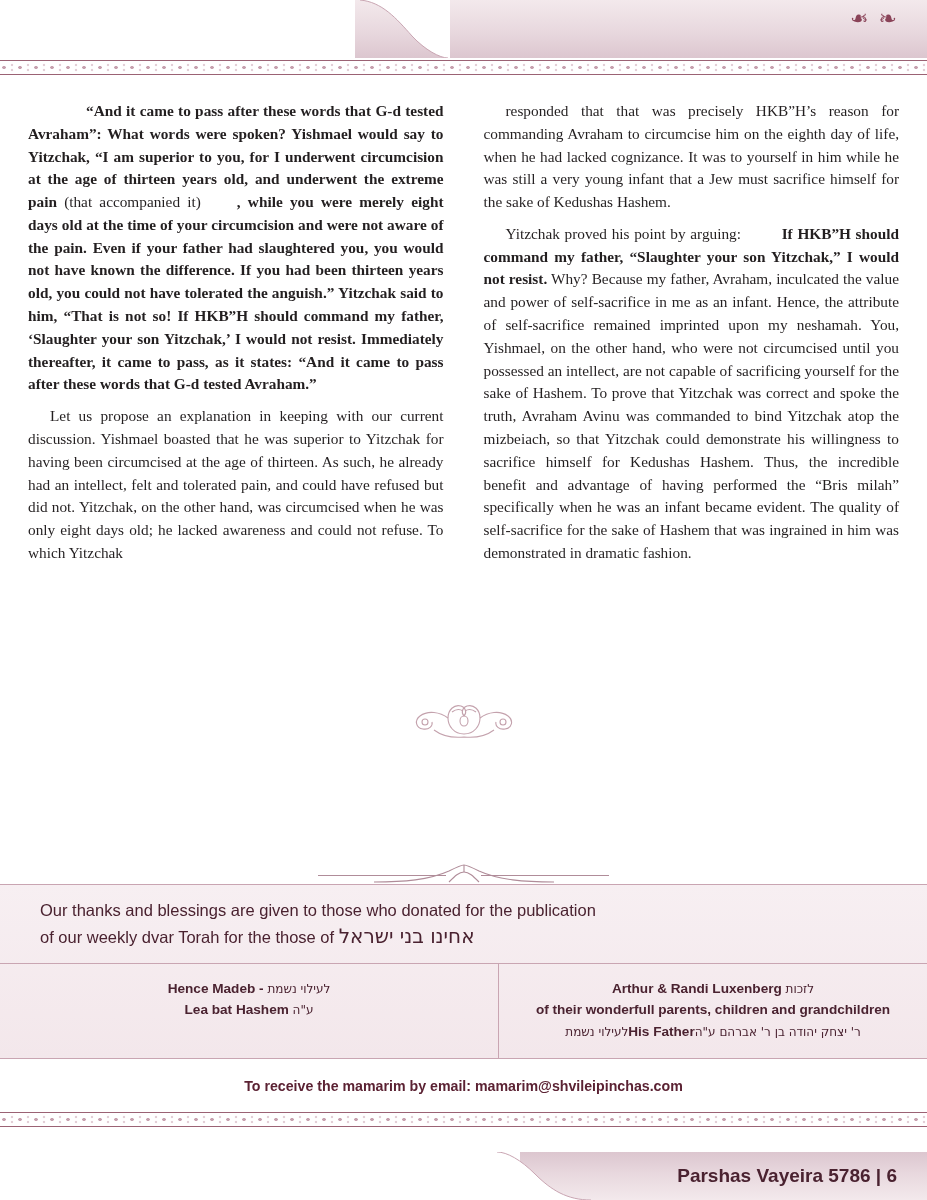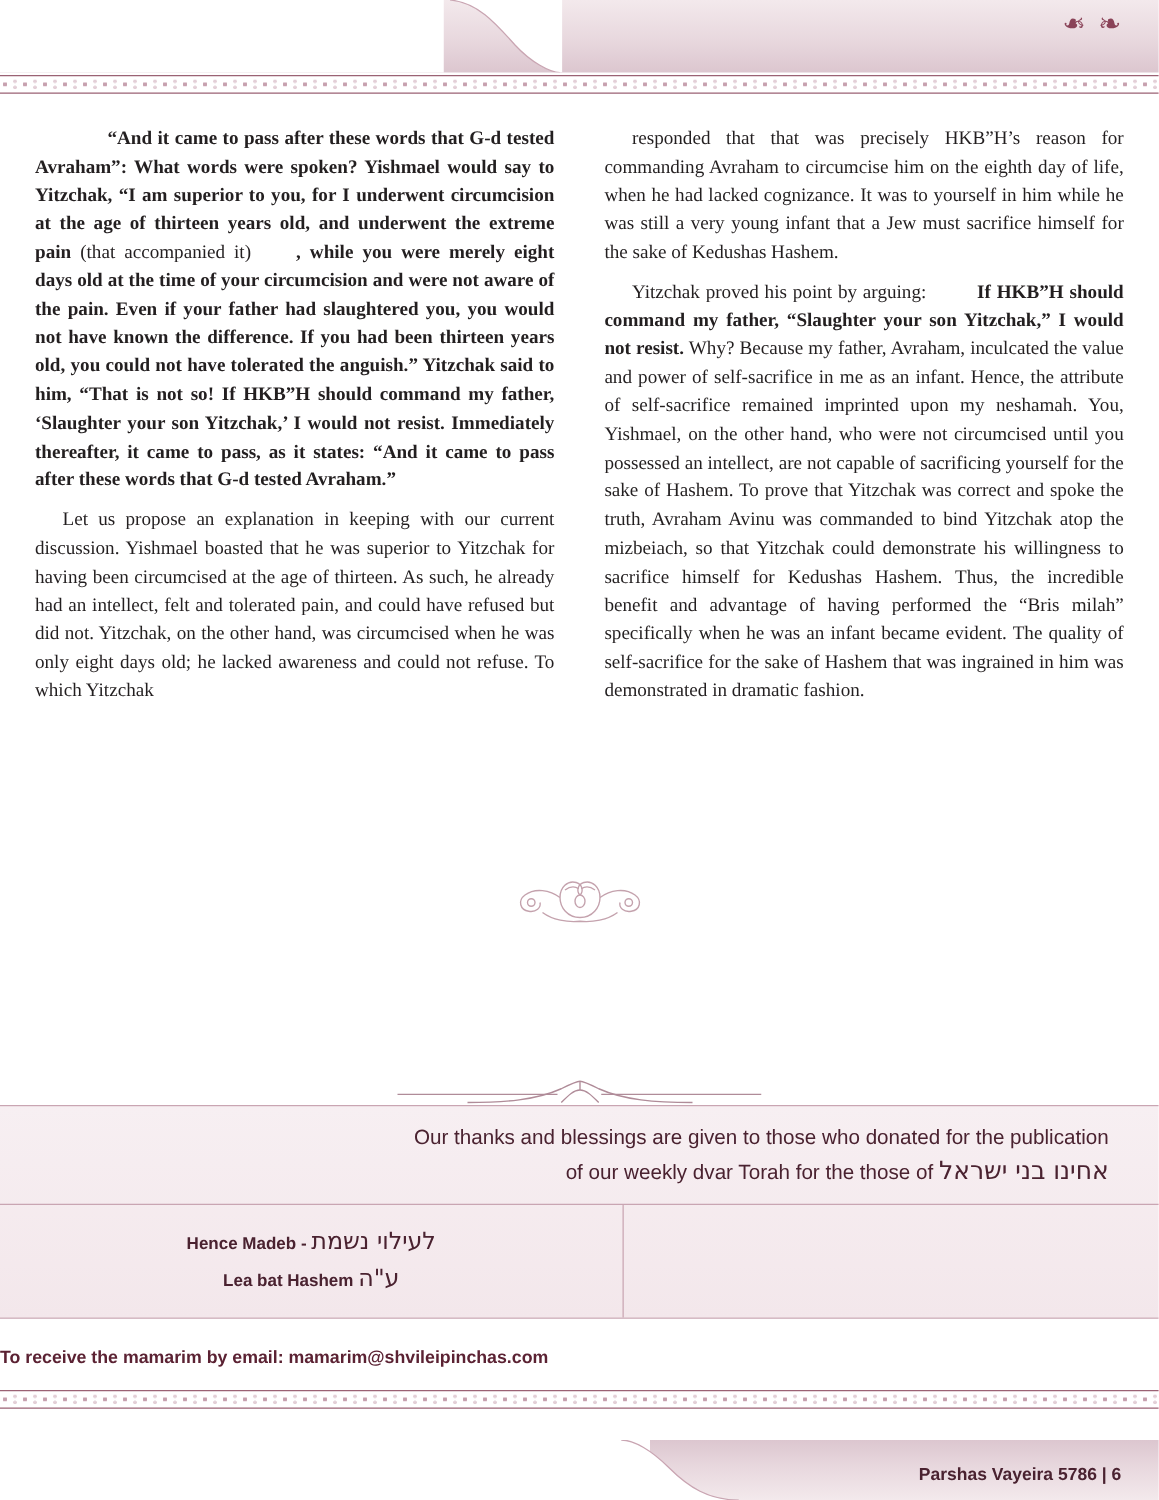--- a/index.html
+++ b/index.html
@@ -159,21 +159,21 @@
     position: absolute;
     top: 884px;
     left: 0;
     width: 927px;
     background: linear-gradient(to bottom, #f7eff2 0%, #f3e7eb 100%);
     border-top: 1px solid #c9a5b2;
     border-bottom: 1px solid #c9a5b2;
   }
   .ded-head {
     padding: 14px 40px 12px 40px;
-    text-align: right;
+    text-align: left;
     font-family: "Liberation Sans", sans-serif;
     font-size: 16.5px;
     color: #4a2230;
     line-height: 1.42;
   }
   .ded-head .heb {
     font-family: "DejaVu Sans", sans-serif;
     font-size: 20px;
     direction: rtl;
     unicode-bidi: embed;
@@ -190,29 +190,30 @@
     color: #4a2230;
     line-height: 1.58;
   }
   .ded-cell.left { width: 462px; border-right: 1px solid #c9a5b2; }
   .ded-cell.right { flex: 1; }
   .ded-cell .nm { font-weight: bold; }
   .ded-cell .heb {
     font-family: "DejaVu Sans", sans-serif;
     direction: rtl;
     unicode-bidi: embed;
-    font-size: 19px;
+    font-size: 12px;
   }
   .ded-cell .line2 { font-weight: bold; }
 
   .email-line {
     position: absolute;
     top: 1078px;
     left: 0;
     width: 927px;
+    text-align: center;
     font-family: "Liberation Sans", sans-serif;
     font-size: 14.2px;
     font-weight: bold;
     color: #5b2233;
   }
 
   
   .rule-bottom {
     position: absolute;
     top: 1112px; left: 0;
@@ -245,21 +246,21 @@
     left: 495px;
     width: 120px;
     height: 48px;
     overflow: hidden;
   }
   .footer-text {
     position: absolute;
     right: 30px;
     bottom: 13px;
     font-family: "Liberation Sans", sans-serif;
-    font-size: 14px;
+    font-size: 19px;
     font-weight: bold;
     color: #4a2230;
     white-space: nowrap;
   }
 </style>
 </head>
 <body>
 
 <div class="header">
   <div class="header-band"></div>
@@ -333,20 +334,29 @@
   </div>
   <div class="ded-grid">
     <div class="ded-cell left">
       <div>
         <span class="nm">Hence Madeb - </span><span class="heb">לעילוי נשמת</span>
       </div>
       <div>
         <span class="nm">Lea bat Hashem </span><span class="heb">ע"ה</span>
       </div>
     </div>
+    <div class="ded-cell right">
+      <div>
+        <span class="nm">Arthur &amp; Randi Luxenberg </span><span class="heb">לזכות</span>
+      </div>
+      <div class="line2">of their wonderfull parents, children and grandchildren</div>
+      <div>
+        <span class="heb">לעילוי נשמת </span><span class="nm">His Father</span><span class="heb"> ר' יצחק יהודה בן ר' אברהם ע"ה</span>
+      </div>
+    </div>
   </div>
 </div>
 
 <div class="email-line">To receive the mamarim by email: mamarim@shvileipinchas.com</div>
 
 <div class="rule-bottom">
   <div class="rule-line" style="top:0;"></div>
   <div class="rule-band" style="top:3px;"></div>
   <div class="rule-line" style="top:14px;"></div>
 </div>

